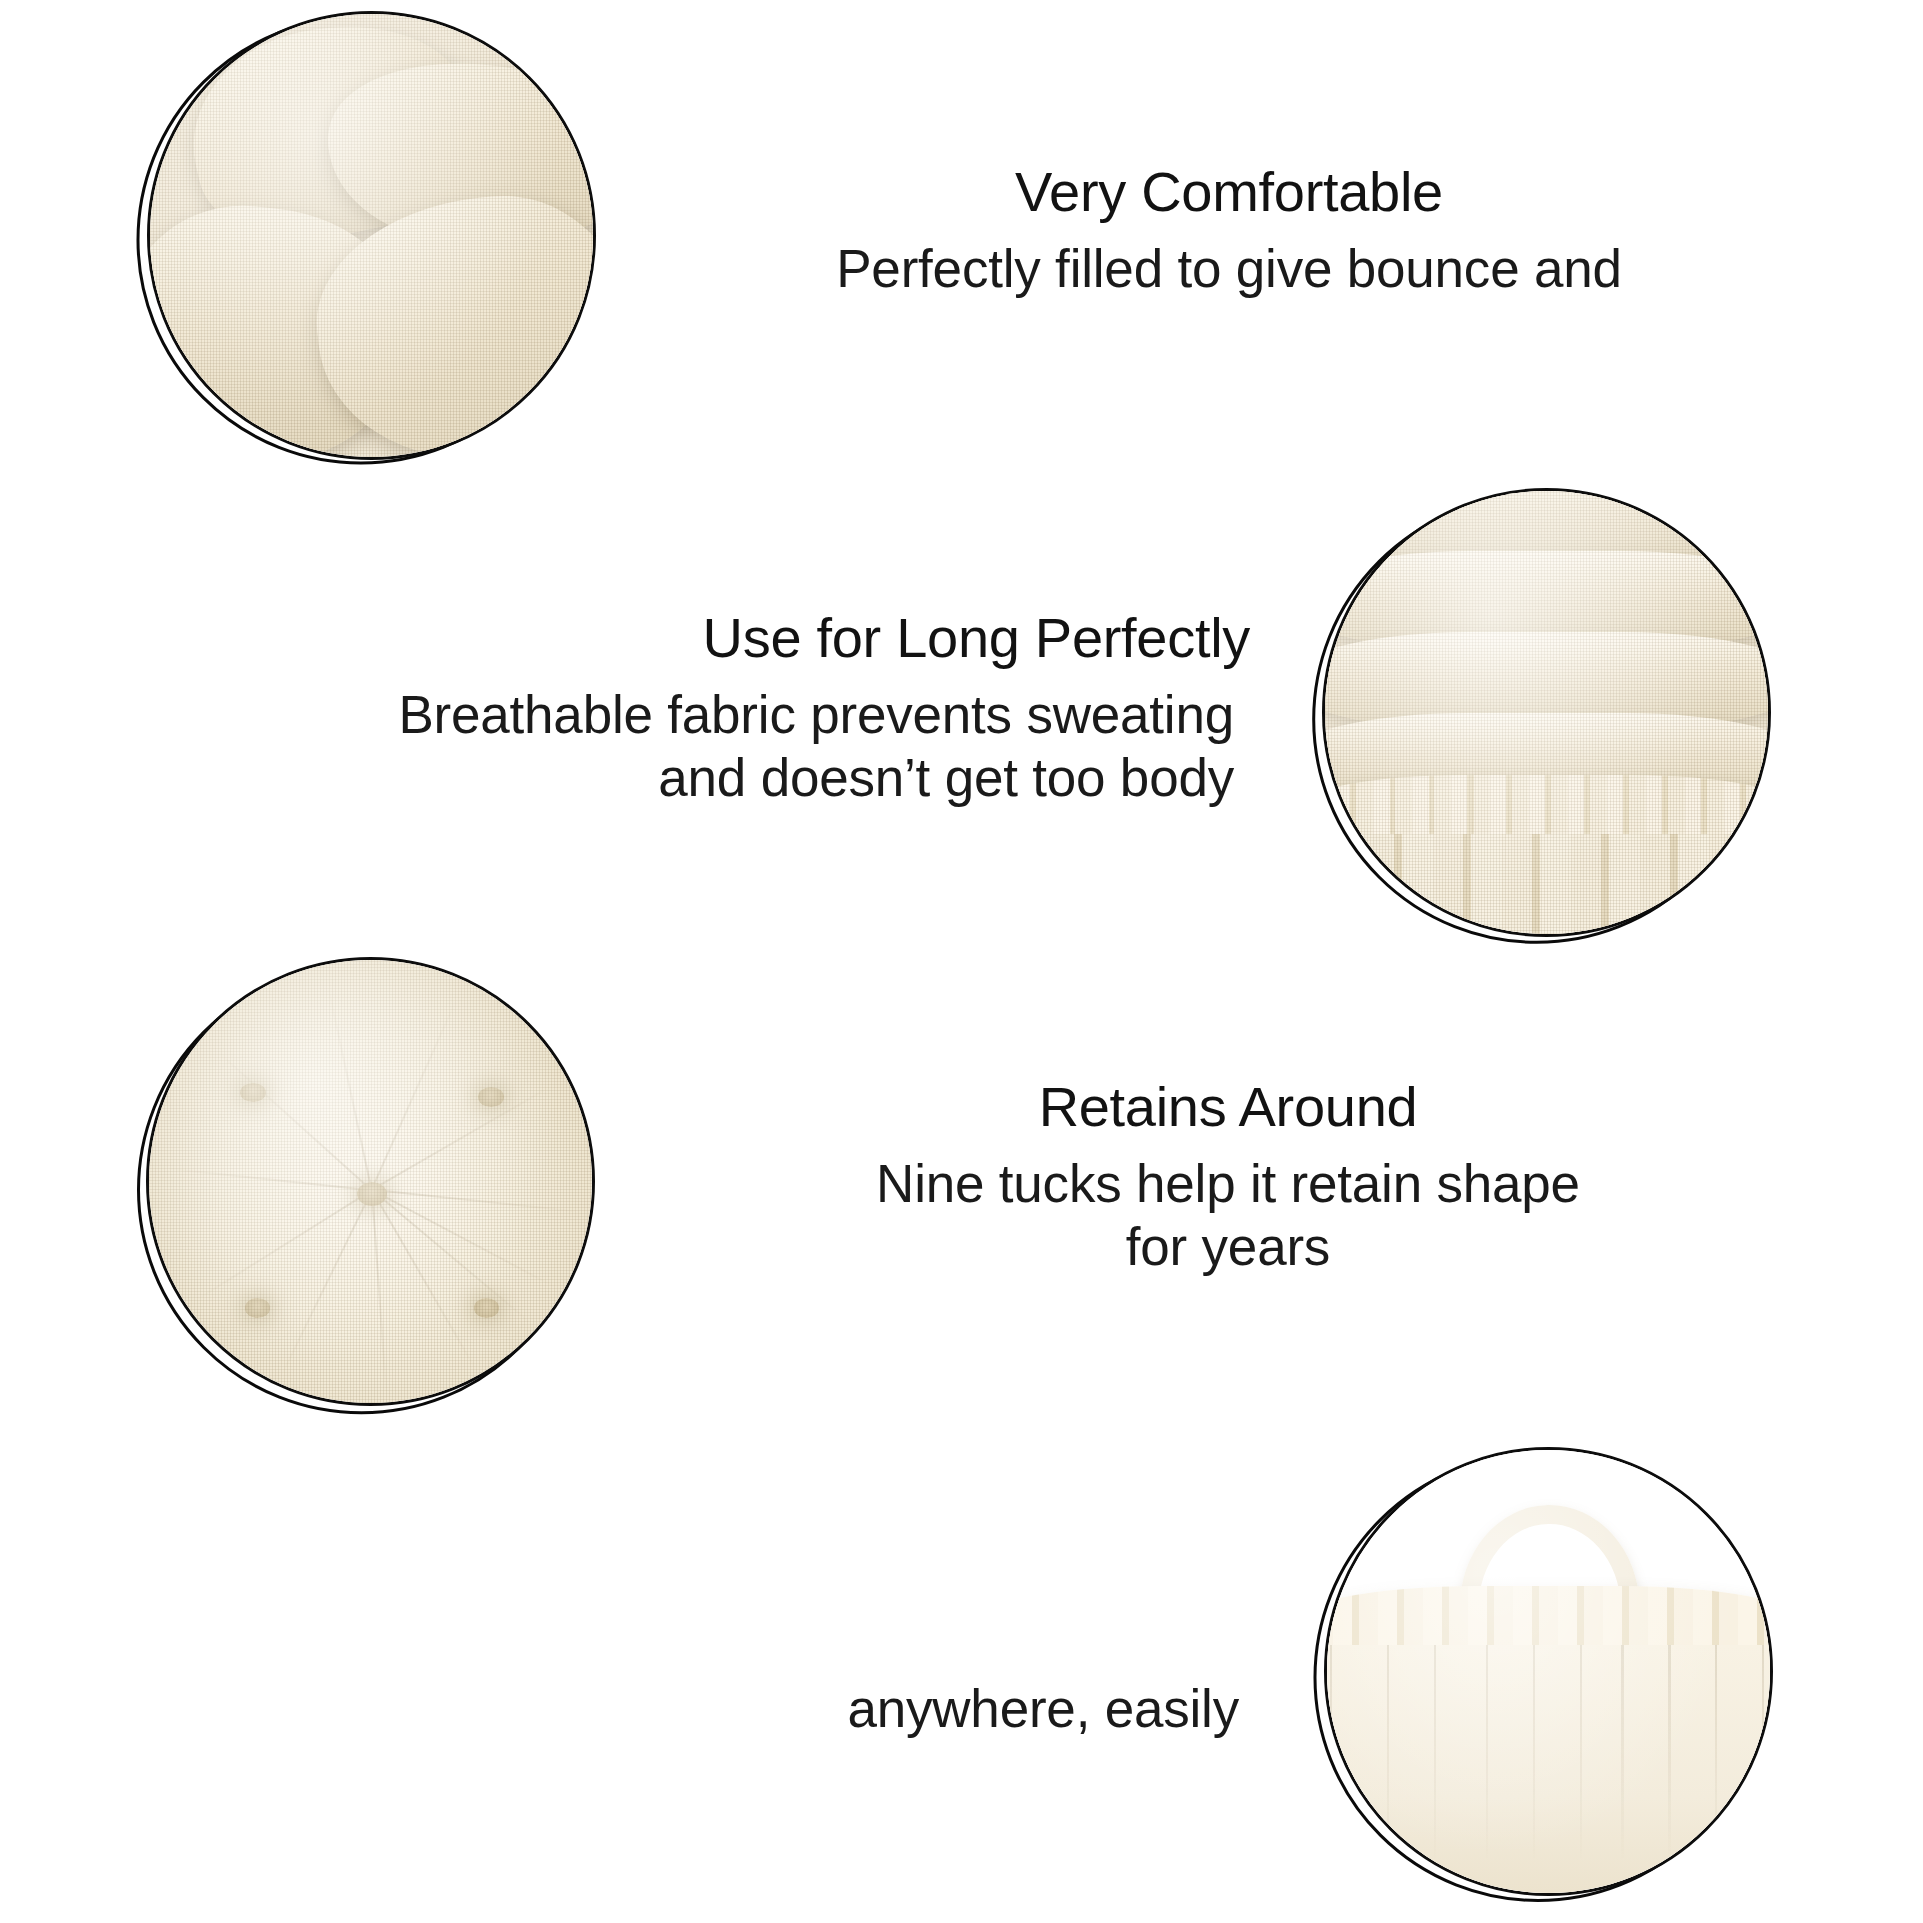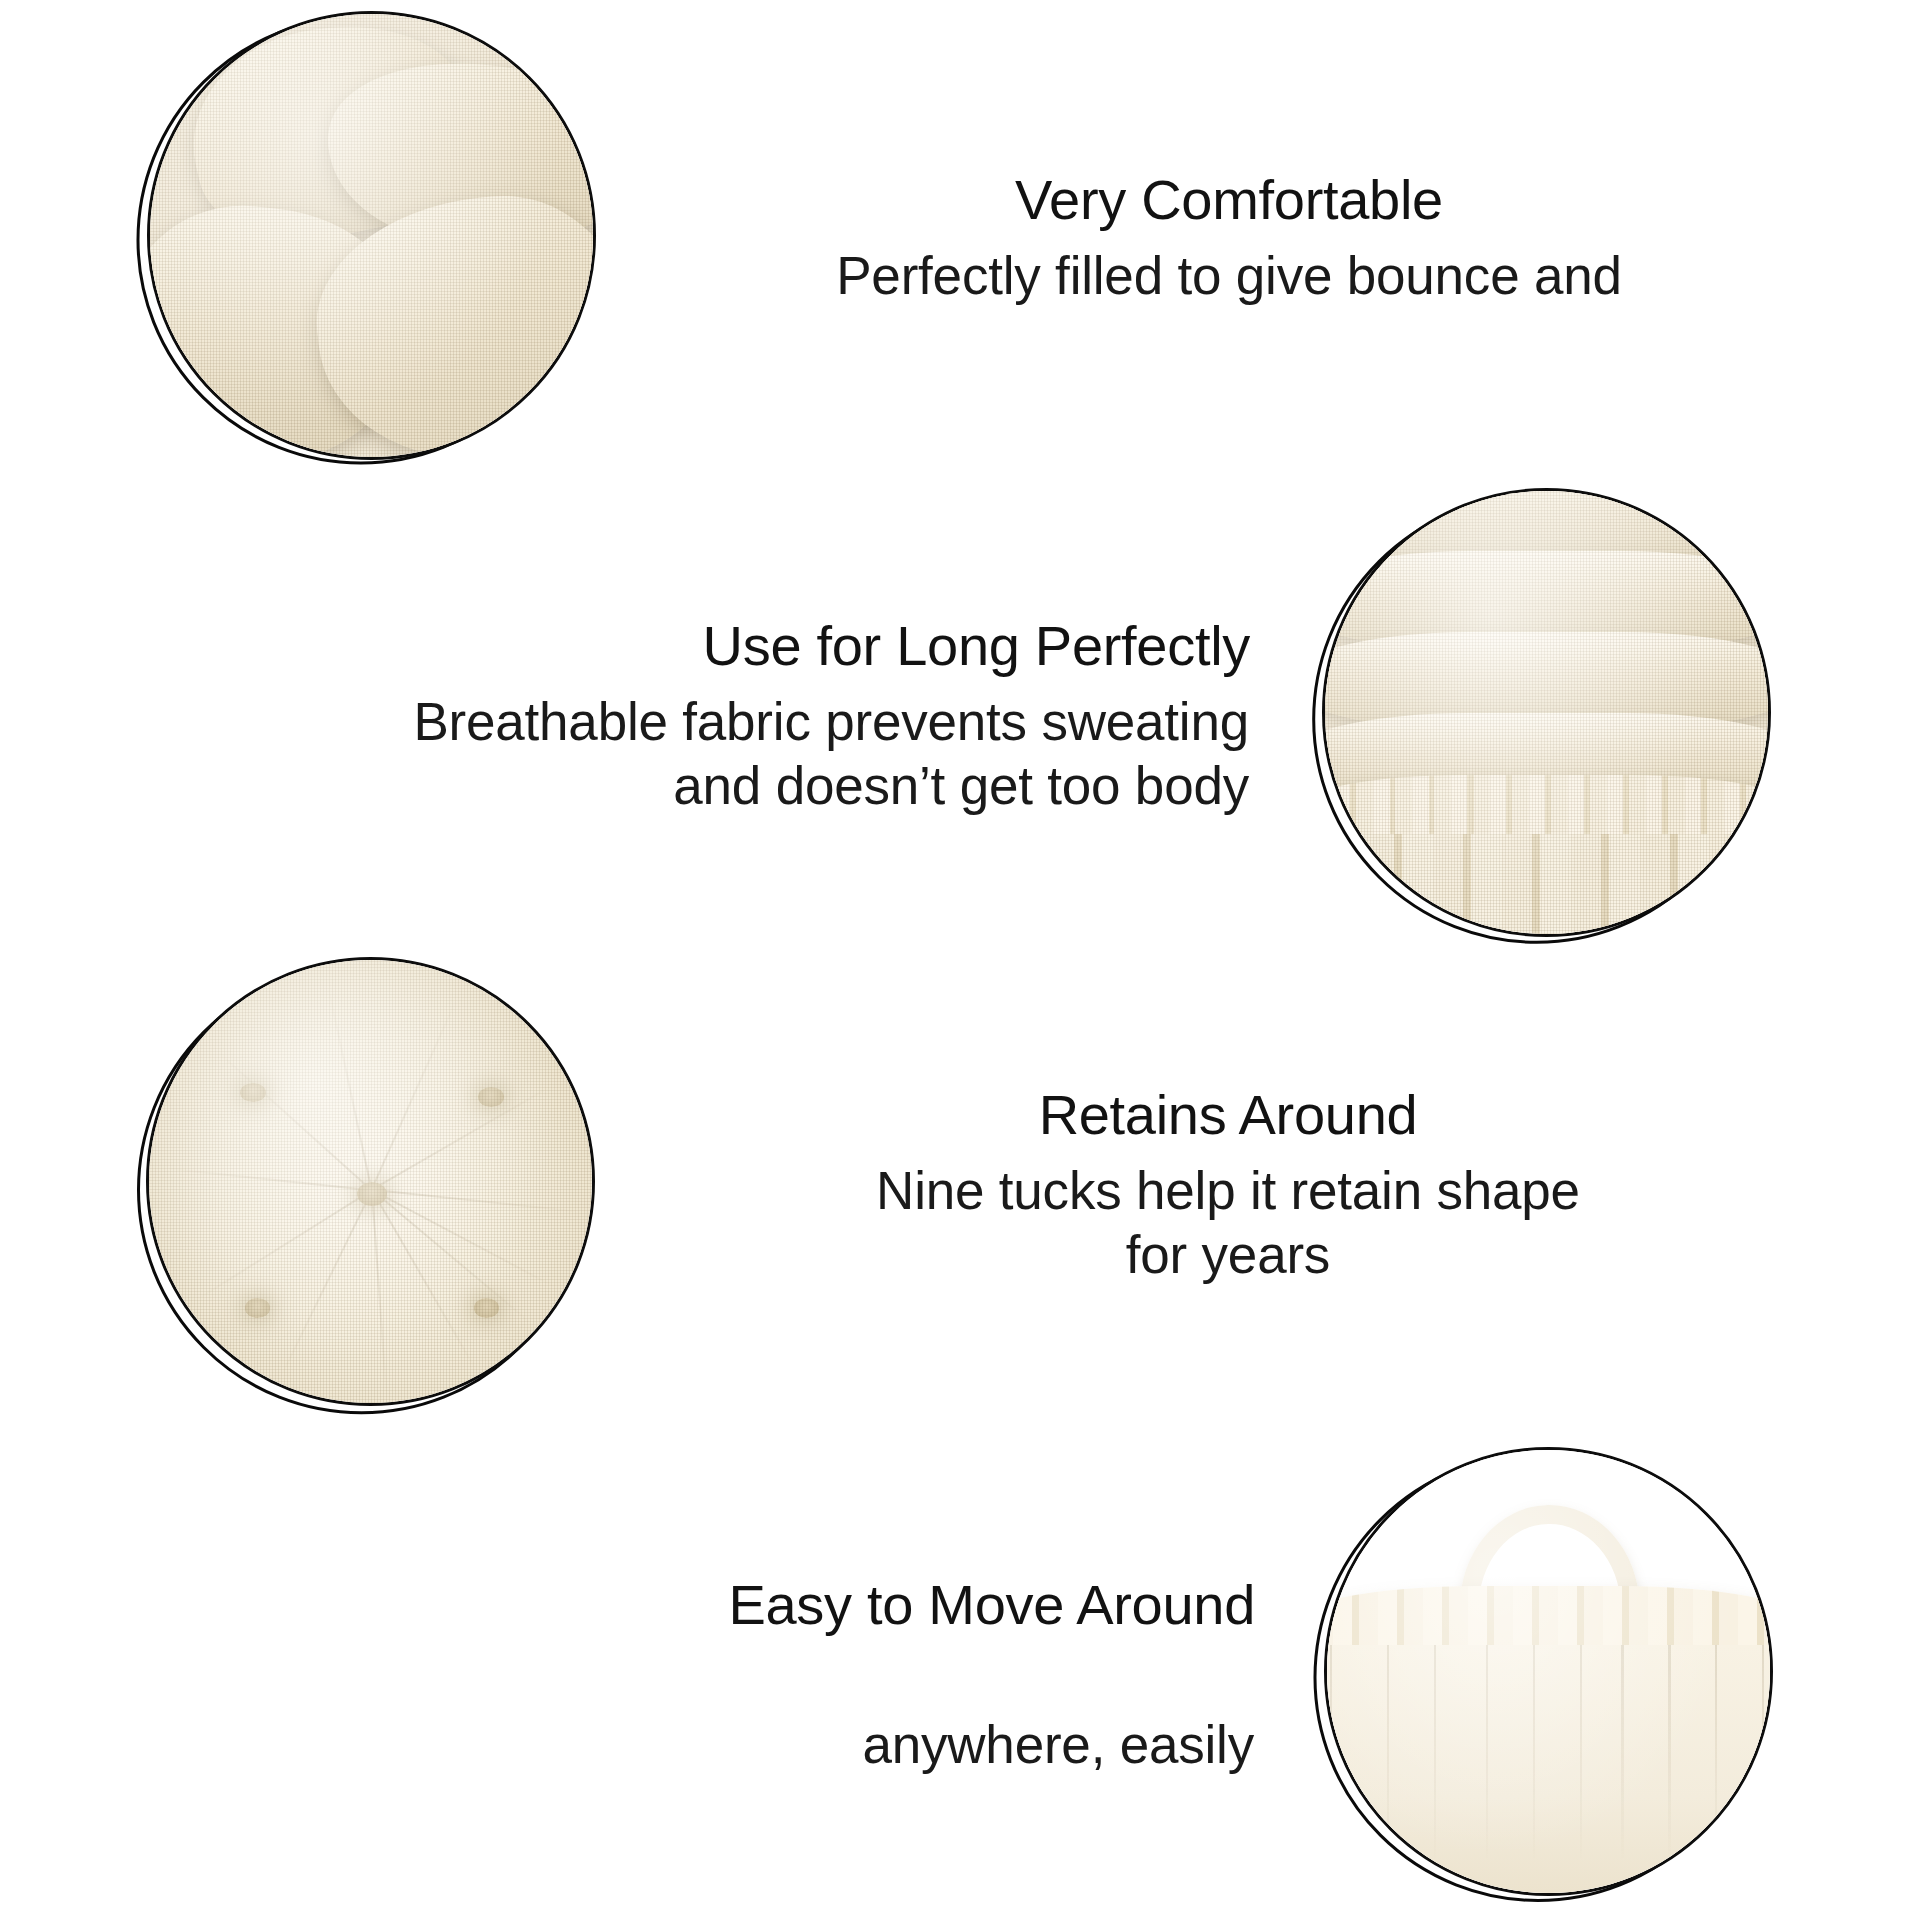--- a/index.html
+++ b/index.html
@@ -232,21 +232,21 @@
     color: #121212;
     margin: 0 0 16.5px 0;
     white-space: nowrap;
   }
   .subline {
     font-size: 53px;
     font-weight: 300;
     line-height: 1.20;
     letter-spacing: -0.2px;
     color: #1a1a1a;
-    margin: 1px;
+    margin: 16px;
   }
 
   
   #row-1 { left: 147px;  top: 10.5px;   width: 1638px; }
   #row-2 { left: 138px;  top: 488px;  width: 1644px; }
   #row-3 { left: 146px;  top: 957px; width: 1638px; }
   #row-4 { left: 138px;  top: 1447px; width: 1646px; }
 
   #row-2 .copy.right { padding-right: 72px; }
   #row-4 .copy.right { padding-right: 69px; }
@@ -377,21 +377,20 @@
                 <i style="left: 82%;"></i>
                 <i style="left: 91%;"></i>
               </div>
           </div>
           <div class="soft"></div>
         </div>
       </div>
     </div>
 
     <div class="copy right">
-      <p class="headline">Easy to Move Around</p>
       <p class="subline">
         <br>
         <span>anywhere, easily</span>
       </p>
     </div>
 
   </div>
 
 </div>
 

